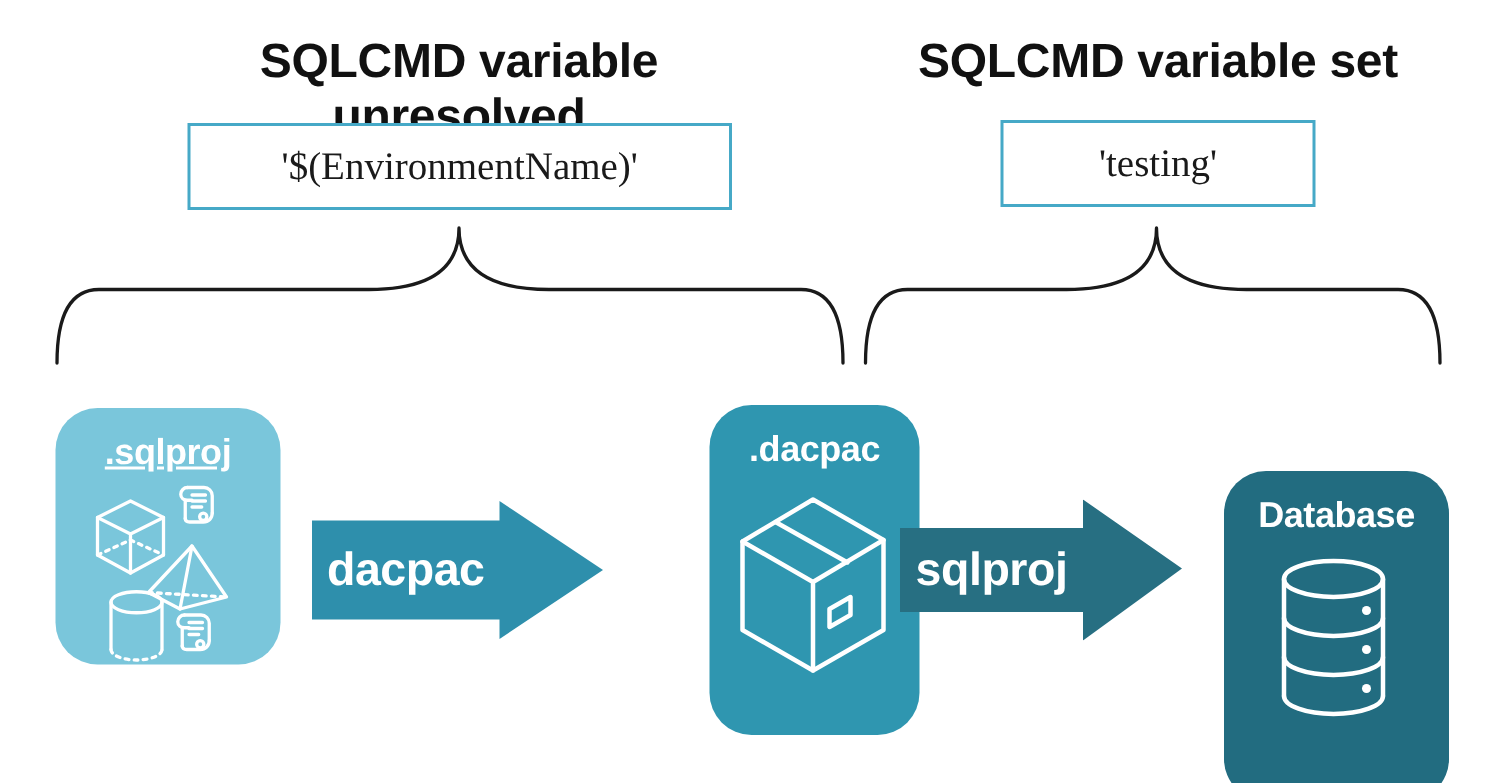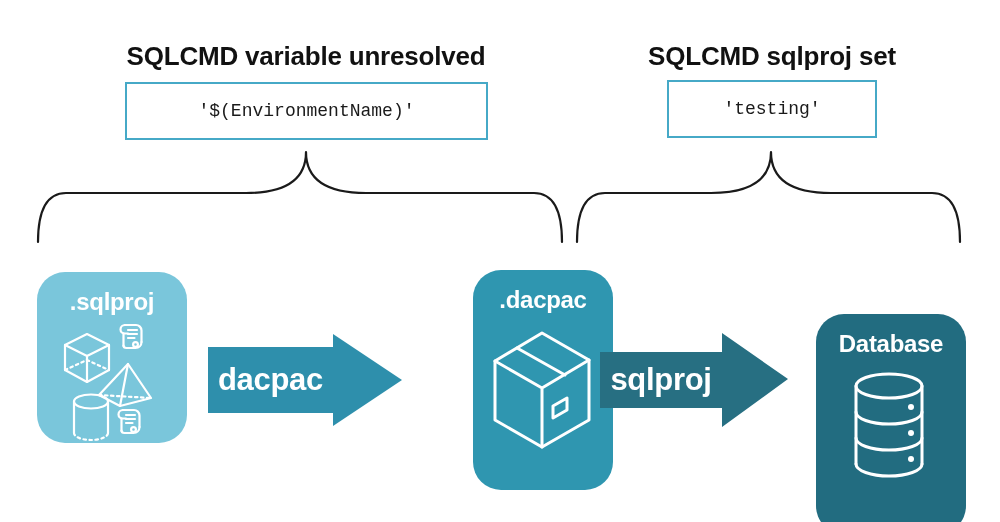--- a/index.html
+++ b/index.html
@@ -2,42 +2,41 @@
 <html style="--background: #FFFFFF; --heading-text: #111111; --code-text: #1A1A1A; --code-border: #46A9C7; --brace-stroke: #1A1A1A; --sqlproj-bg: #7AC6DB; --dacpac-bg: #2F96B0; --database-bg: #226C80; --build-arrow: #2E8FAC; --deploy-arrow: #276F82; --icon-stroke: #FFFFFF;"><head>
 <meta charset="utf-8">
 <style>
   html,body{margin:0;padding:0;background:#fff;}
   .canvas{
     position:relative;width:1000px;height:522px;background:var(--background,#fff);
     font-family:"Liberation Sans",sans-serif;overflow:hidden;
   }
   .heading{
     position:absolute;top:22px;width:400px;text-align:center;
-    font-size:26px;font-weight:700;color:var(--heading-text,#111);
+    font-size:32px;font-weight:700;color:var(--heading-text,#111);
     letter-spacing:-0.2px;
-    margin-top:19px;
   }
   #heading-left{left:106px;}
   #heading-right{left:572px;}
   .codebox{
     position:absolute;border:2px solid var(--code-border,#46A9C7);
     background:#fff;display:flex;align-items:center;justify-content:center;
     box-sizing:border-box;
   }
   #codebox-left{left:125px;top:82px;width:363px;height:58px;}
   #codebox-right{left:667px;top:80px;width:210px;height:58px;}
   .codebox code{
-    font-family:Liberation Mono, monospace;font-size:18px;
+    font-family:Liberation Serif, serif;font-size:26px;
     color:var(--code-text,#1a1a1a);white-space:pre;
   }
   svg.overlay{position:absolute;left:0;top:0;pointer-events:none;}
   .node{
     position:absolute;border-radius:28px;color:#fff;box-sizing:border-box;
   }
-  #node-sqlproj{left:37px;top:272px;width:150px;height:171px;background:var(--sqlproj-bg,#7AC6DB);}
+  #node-sqlproj{left:37px;top:272px;width:150px;height:171px;background:var(--sqlproj-bg,#7AC6DB);text-decoration:underline;}
   #node-dacpac{left:428px;top:270px;width:140px;height:220px;background:var(--dacpac-bg,#2F96B0);margin-left:45px;}
   #node-database{left:816px;top:270px;width:150px;height:220px;background:var(--database-bg,#226C80);margin-top:44px;}
   .node-label{
     margin-top:16px;text-align:center;font-weight:700;font-size:24px;
     letter-spacing:-0.3px;
   }
   .node svg{position:absolute;}
   .arrow-svg{position:absolute;}
   #arrow-build{left:208px;top:334px;}
   #arrow-deploy{left:600px;top:333px;}
@@ -47,21 +46,21 @@
   }
   #arrow-build-label{left:208px;top:347px;width:125px;height:66px;}
   #arrow-deploy-label{left:600px;top:352px;width:122px;height:56px;}
 </style>
 </head>
 <body>
 
 <div class="canvas">
 
   <div class="heading" id="heading-left">SQLCMD variable unresolved</div>
-  <div class="heading" id="heading-right">SQLCMD sqlproj set</div>
+  <div class="heading" id="heading-right">SQLCMD variable set</div>
 
   <div class="codebox" id="codebox-left">
     <code>'$(EnvironmentName)'</code>
   </div>
   <div class="codebox" id="codebox-right">
     <code>'testing'</code>
   </div>
 
   <svg class="overlay" width="1000" height="522" viewBox="0 0 1000 522">
     <g fill="none" stroke="var(--brace-stroke,#1a1a1a)" stroke-width="2.2" stroke-linecap="round" stroke-linejoin="round">

